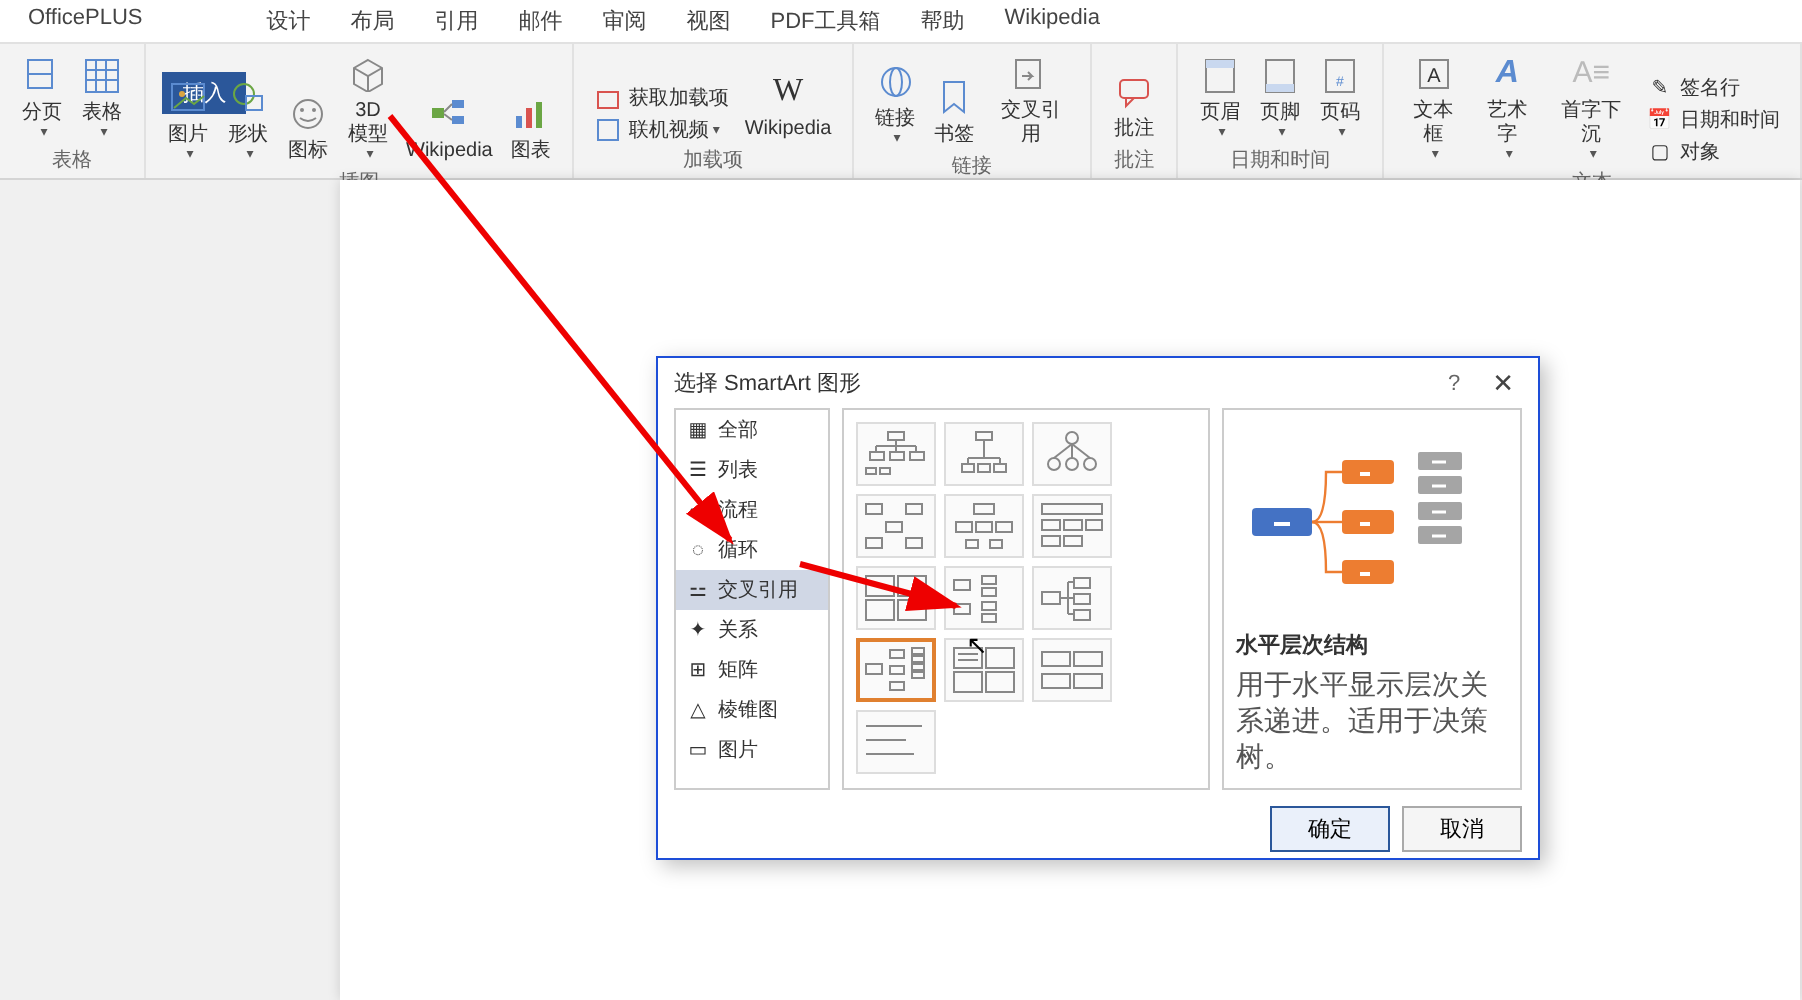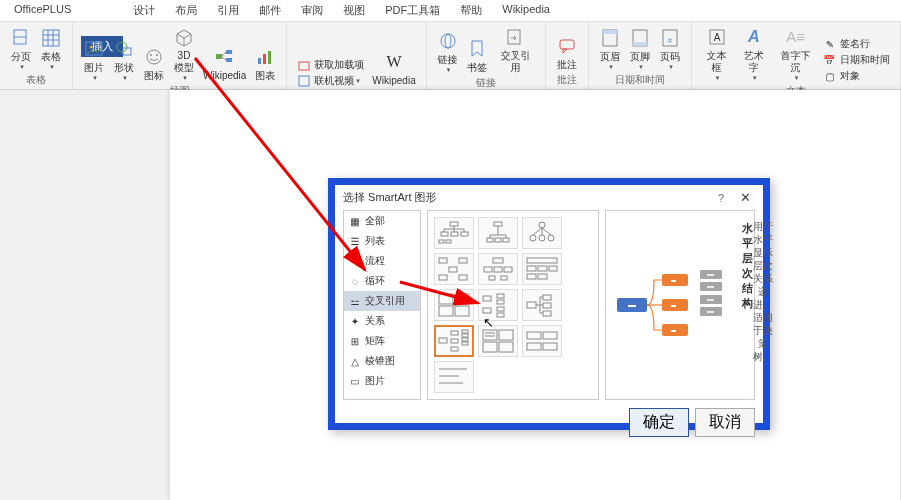--- a/index.html
+++ b/index.html
@@ -20,39 +20,39 @@
   .ribbon-btn-small .icon { width: 14px; height: 14px; margin-right: 3px; display:inline-flex; align-items:center; justify-content:center;}
   .ribbon-col { display:flex; flex-direction:column; justify-content:flex-start; padding-top:2px;}
   .group-label { text-align: center; font-size: 10px; color: #666; padding-bottom: 2px; }
   .dd { font-size: 7px; color:#555; margin-left:2px;}
   
   
   .doc-area { background: #f0f0f0; height: 410px; position: relative; }
   .page { position: absolute; left: 170px; top: 0; width: 730px; height: 410px; background: #fff; box-shadow: 0 0 6px rgba(0,0,0,0.15); }
   
   
-  .dialog { position: absolute; left: 328px; top: 178px; width: 442px; height: 252px; background: #fff; border: 7px solid #1d4ed8; box-shadow: 3px 3px 10px rgba(0,0,0,0.25); display: flex; flex-direction: column; }
+  .dialog { position: absolute; left: 328px; top: 178px; width: 442px; height: 252px; background: #fff; border: 1px solid #1d4ed8; box-shadow: 3px 3px 10px rgba(0,0,0,0.25); display: flex; flex-direction: column; }
   .dlg-title { display: flex; align-items: center; padding: 5px 8px; font-size: 11px; color: #333; }
   .dlg-title-text { flex: 1; }
   .dlg-q { margin-right: 12px; color:#666; cursor:pointer; }
   .dlg-x { cursor:pointer; padding: 0 4px; color:#444; font-size:13px;}
   .dlg-body { flex:1; display:flex; padding: 0 8px; gap:6px; }
   .cat-list { width: 78px; border:1px solid #ccc; background:#fff; overflow:hidden;}
   .cat-item { display:flex; align-items:center; padding:3px 5px; font-size:10px; color:#333; cursor:pointer; }
   .cat-item .ci { width:12px; height:12px; margin-right:4px; display:inline-flex; align-items:center; justify-content:center;}
   .cat-item.selected { background:#d0d7e5; }
   .gallery { flex:1; border:1px solid #ccc; padding:6px; display:flex; flex-wrap:wrap; gap:4px; align-content:flex-start; overflow:hidden;}
   .thumb { width:40px; height:32px; border:1px solid #ddd; background:#fafafa; cursor:pointer; display:flex; align-items:center; justify-content:center;}
   .thumb.selected { border:2px solid #e08030; }
-  .preview { width:150px; border:1px solid #ccc; padding:6px; display:flex; flex-direction:row;}
+  .preview { width:150px; border:1px solid #ccc; padding:6px; display:flex; flex-direction:column;}
   .preview-img { flex:0 0 100px; display:flex; align-items:center; justify-content:center;}
   .preview-title { font-size:11px; font-weight:bold; color:#333; margin-top:4px;}
-  .preview-desc { font-size:10px; color:#555; margin-top:3px; line-height:1.3;text-align:center;}
+  .preview-desc { font-size:14px; color:#555; margin-top:3px; line-height:1.3;}
   .dlg-footer { display:flex; justify-content:flex-end; gap:6px; padding:8px; }
-  .dlg-btn { min-width:60px; padding:3px 10px; border:1px solid #aaa; background:#f5f5f5; font-size:16px; cursor:pointer; text-align:center;}
+  .dlg-btn { min-width:60px; padding:3px 10px; border:1px solid #aaa; background:#f5f5f5; font-size:11px; cursor:pointer; text-align:center;}
   .dlg-btn.primary { border:1px solid #2b579a; background:#eaf0fa;}
   
   
   .arrow-svg { position:absolute; pointer-events:none; }
   .cursor { position:absolute; left:483px; top:315px; font-size:13px; color:#000; pointer-events:none;}
 </style>
 </head>
 <body>
 
 <div class="tab-bar">
@@ -191,20 +191,21 @@
             </span>
             <span>联机视频</span>
             <span class="dd">▾</span>
           </div>
       </div>
       <div class="ribbon-btn-large">
           <span class="icon" style="font-family:serif;font-size:16px;color:#333">W</span>
           <span>Wikipedia</span>
         </div>
     </div>
+    <div class="group-label">加载项</div>
   </div>
 
 
   <div class="ribbon-group">
     <div class="ribbon-row">
       <div class="ribbon-btn-large">
           <span class="icon">
             <svg width="18" height="18">
               <circle cx="9" cy="9" r="7" fill="none" stroke="#5b8bd0"></circle>
               <ellipse cx="9" cy="9" rx="3" ry="7" fill="none" stroke="#5b8bd0"></ellipse>

